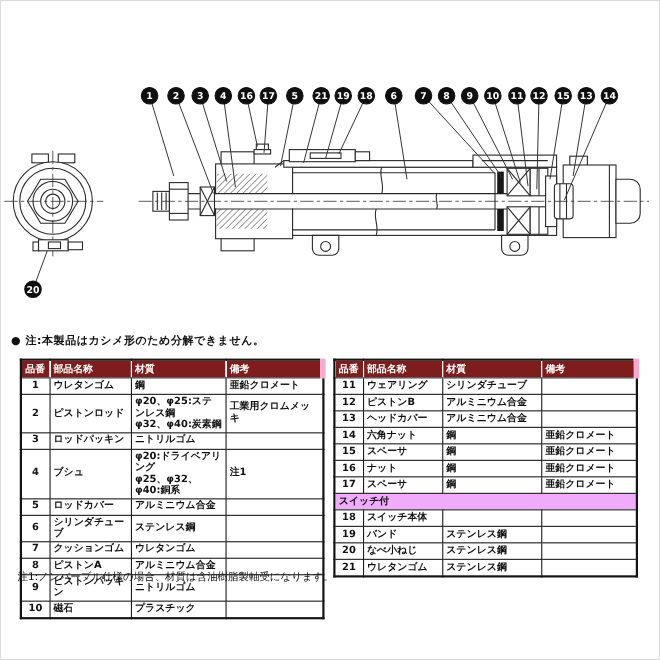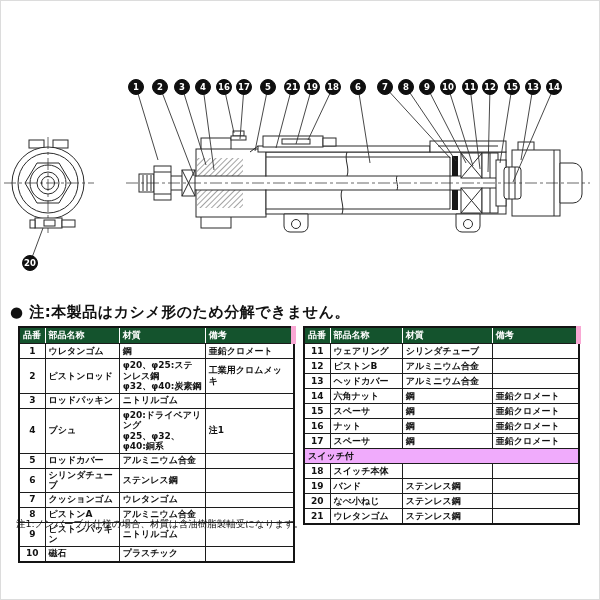--- a/index.html
+++ b/index.html
@@ -12,35 +12,35 @@
   svg.diagram { position:absolute; top:0; left:0; }
   .s  { fill:none; stroke:#2a2a2a; stroke-width:1; }
   .sw { fill:#ffffff; stroke:#2a2a2a; stroke-width:1; }
   .f  { fill:#181818; stroke:none; }
   .cl { fill:none; stroke:#2a2a2a; stroke-width:0.7; stroke-dasharray:12 3 3 3; }
   .leader { stroke:#333; stroke-width:0.9; }
   .balloon-circle { fill:#0f0f0f; stroke:#0f0f0f; }
   .balloon-text { fill:#ffffff; font-size:8.5px; font-weight:bold; text-anchor:middle; }
 
   .note-top {
-    position:absolute; left:10px; top:303px; font-size:15px; font-weight:bold;
+    position:absolute; left:10px; top:303px; font-size:10px; font-weight:bold;
     letter-spacing:0.5px; white-space:nowrap;
   }
   .note-bottom {
     position:absolute; left:16px; top:518px; font-size:9.5px; font-weight:normal;
     white-space:nowrap;
   }
   table.parts {
     position:absolute; top:326px; border-collapse:collapse; table-layout:fixed;
     font-size:9px; font-weight:bold; color:#111; border:2px solid #141414;
   }
   #tableLeft  { left:18px;  width:278px; }
   #tableRight { left:303px; width:278px; }
   .parts th {
-    background:#14532d; color:#fff; text-align:left; font-size:9px;
+    background:#7f1d1d; color:#fff; text-align:left; font-size:9px;
     padding:1px 3px; height:11px; border:1px solid #1b1b1b;
     border-right:1px solid #fff; overflow:hidden; white-space:nowrap;
   }
   .parts th:last-child { border-right:5px solid #f9a8d4; }
   .parts td {
     border:1px solid #1c1c1c; padding:1px 3px; height:12px; line-height:10.5px;
     white-space:pre-line; overflow:hidden; vertical-align:middle;
   }
   .parts td.col-no { text-align:center; padding:1px 1px; }
   .parts tr.section td { background:#f0abfc; white-space:nowrap; }

